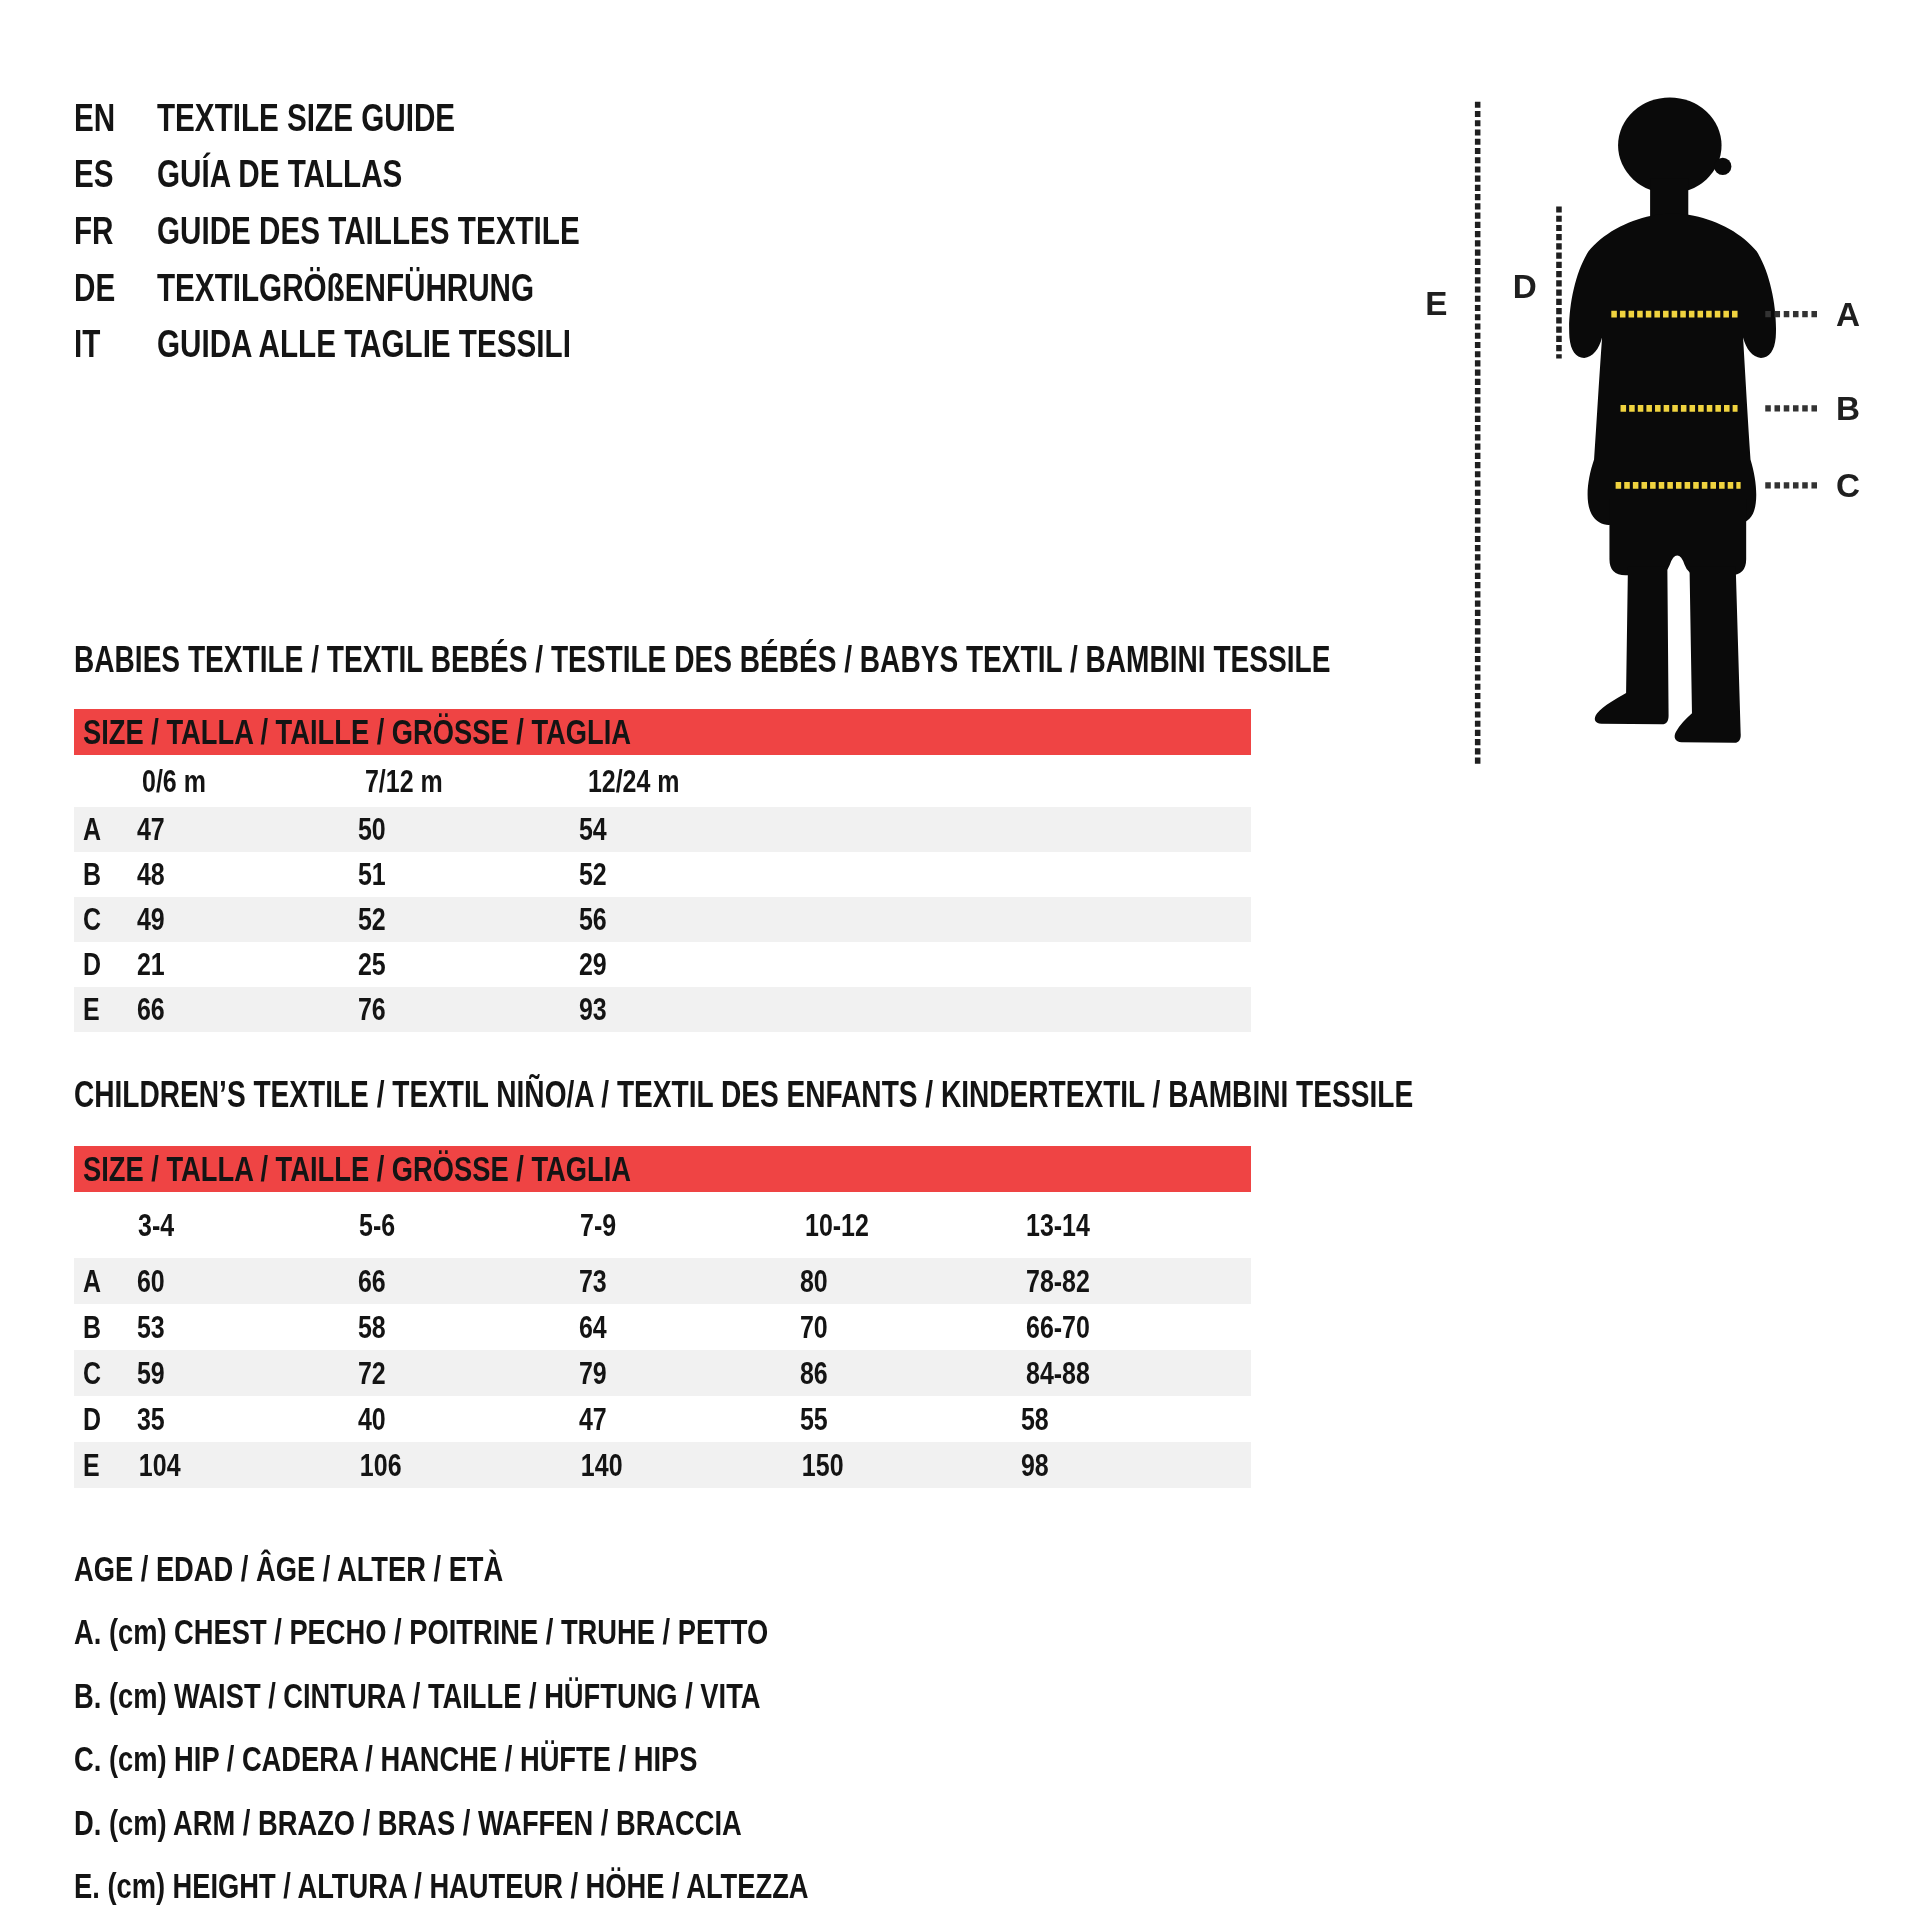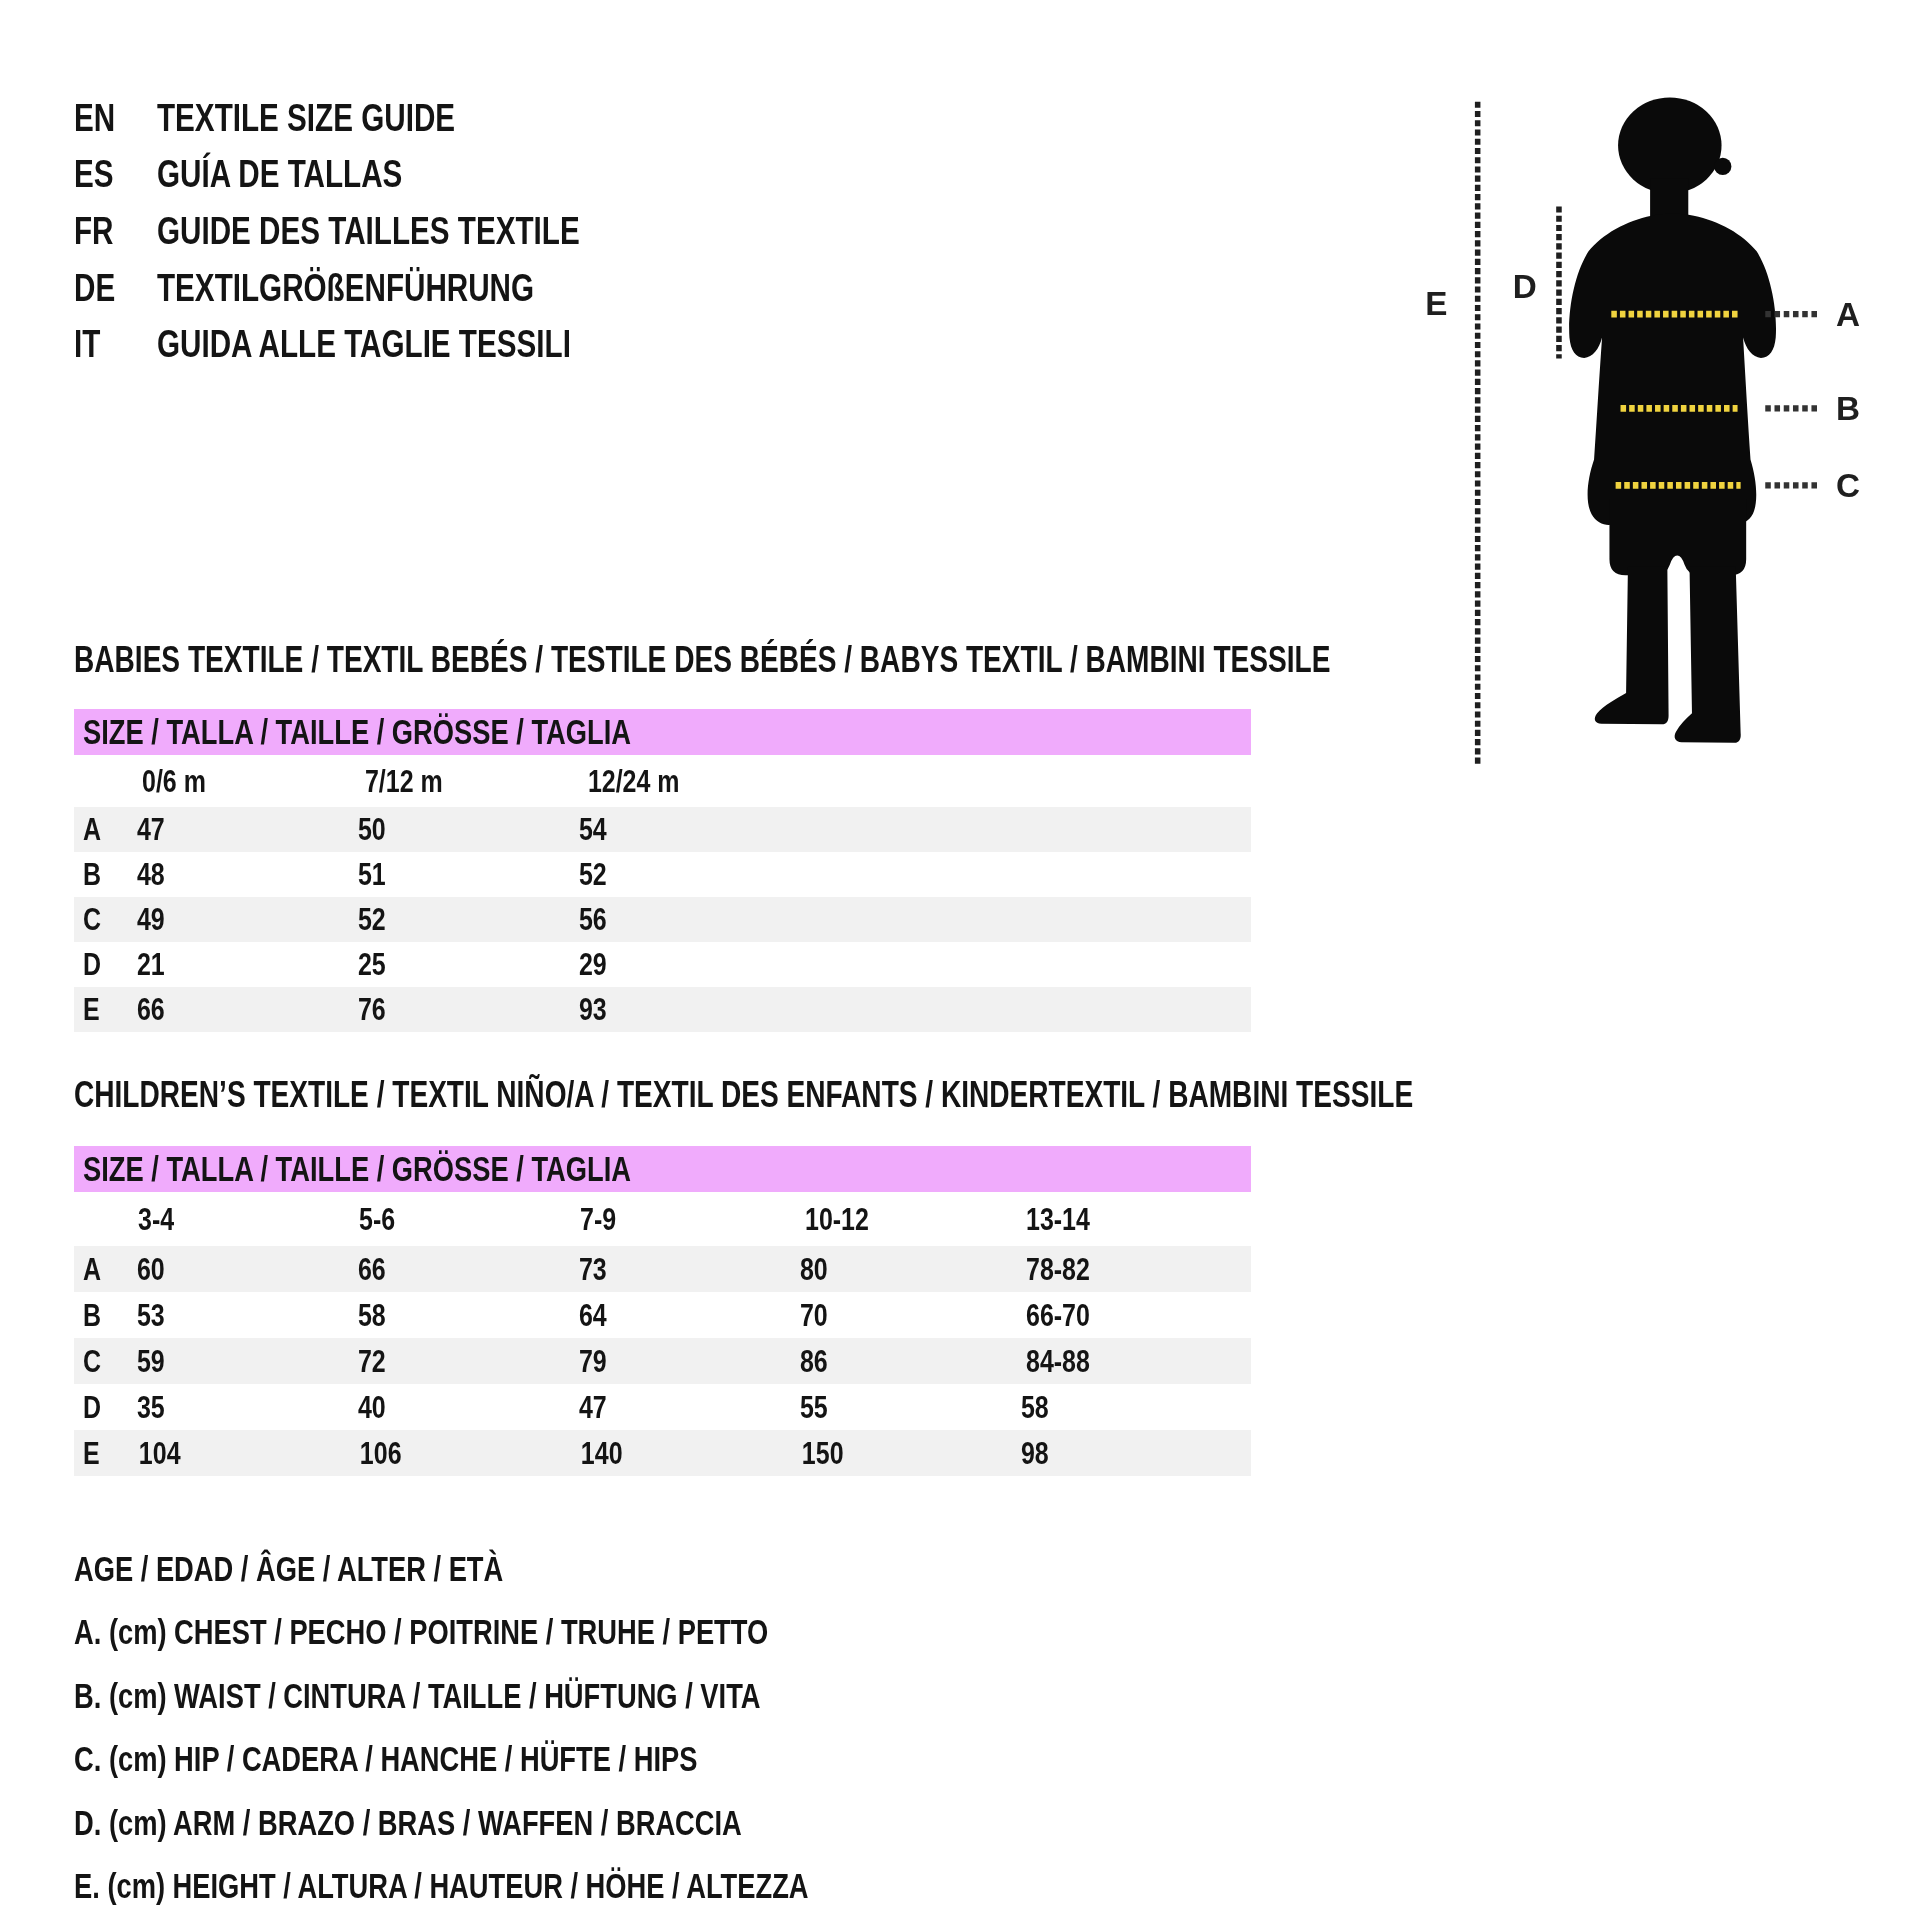--- a/index.html
+++ b/index.html
@@ -8,21 +8,21 @@
   
   .c{display:inline-block;transform:scaleX(0.78);transform-origin:0 50%;white-space:nowrap;font-weight:700;}
   .cc{display:inline-block;transform:scaleX(0.78);transform-origin:50% 50%;white-space:nowrap;font-weight:700;}
   
   .hrow{position:absolute;left:74px;height:38px;display:flex;align-items:flex-end;font-size:38px;}
   .hcode{width:83px;flex:0 0 83px;}
   
   .sectitle{position:absolute;left:74px;height:38px;font-size:36px;display:flex;align-items:center;}
   
   .tbl{position:absolute;left:74px;width:1177px;}
-  .tbar{height:46px;background:#f0abfc;display:flex;align-items:center;padding-left:9.2px;box-sizing:border-box;font-size:35px;}
+  .tbar{height:46px;background:#ef4444;display:flex;align-items:center;padding-left:9.2px;box-sizing:border-box;font-size:35px;}
   .thead{display:flex;align-items:center;font-size:32px;}
   .trow{display:flex;align-items:center;font-size:32px;}
   .shade{background:#f1f1f1;}
   .lblcol{width:59px;flex:0 0 59px;padding-left:9.2px;box-sizing:border-box;}
   .datcol{width:221px;flex:0 0 221px;text-align:left;}
   
   .leg{position:absolute;left:74px;height:38px;font-size:35px;display:flex;align-items:flex-start;margin-top:24px;}
   
   #figure-svg{position:absolute;left:1405px;top:74px;}
 </style>
@@ -145,21 +145,21 @@
 </div>
 
 <div class="sectitle" style="top:1076px">
   <span class="c">CHILDREN’S TEXTILE / TEXTIL NIÑO/A / TEXTIL DES ENFANTS / KINDERTEXTIL / BAMBINI TESSILE</span>
 </div>
 
 <div class="tbl" style="top:1146px">
   <div class="tbar">
     <span class="c">SIZE / TALLA / TAILLE / GRÖSSE / TAGLIA</span>
   </div>
-  <div class="thead" style="height:54px">
+  <div class="thead" style="height:66px">
     <span class="lblcol"></span>
     <span class="datcol"><span class="cc">3-4</span></span>
     <span class="datcol"><span class="cc">5-6</span></span>
     <span class="datcol"><span class="cc">7-9</span></span>
     <span class="datcol"><span class="cc">10-12</span></span>
     <span class="datcol"><span class="cc">13-14</span></span>
   </div>
   <div class="trow shade" style="height:46px">
     <span class="lblcol"><span class="c">A</span></span>
     <span class="datcol"><span class="cc">60</span></span>

